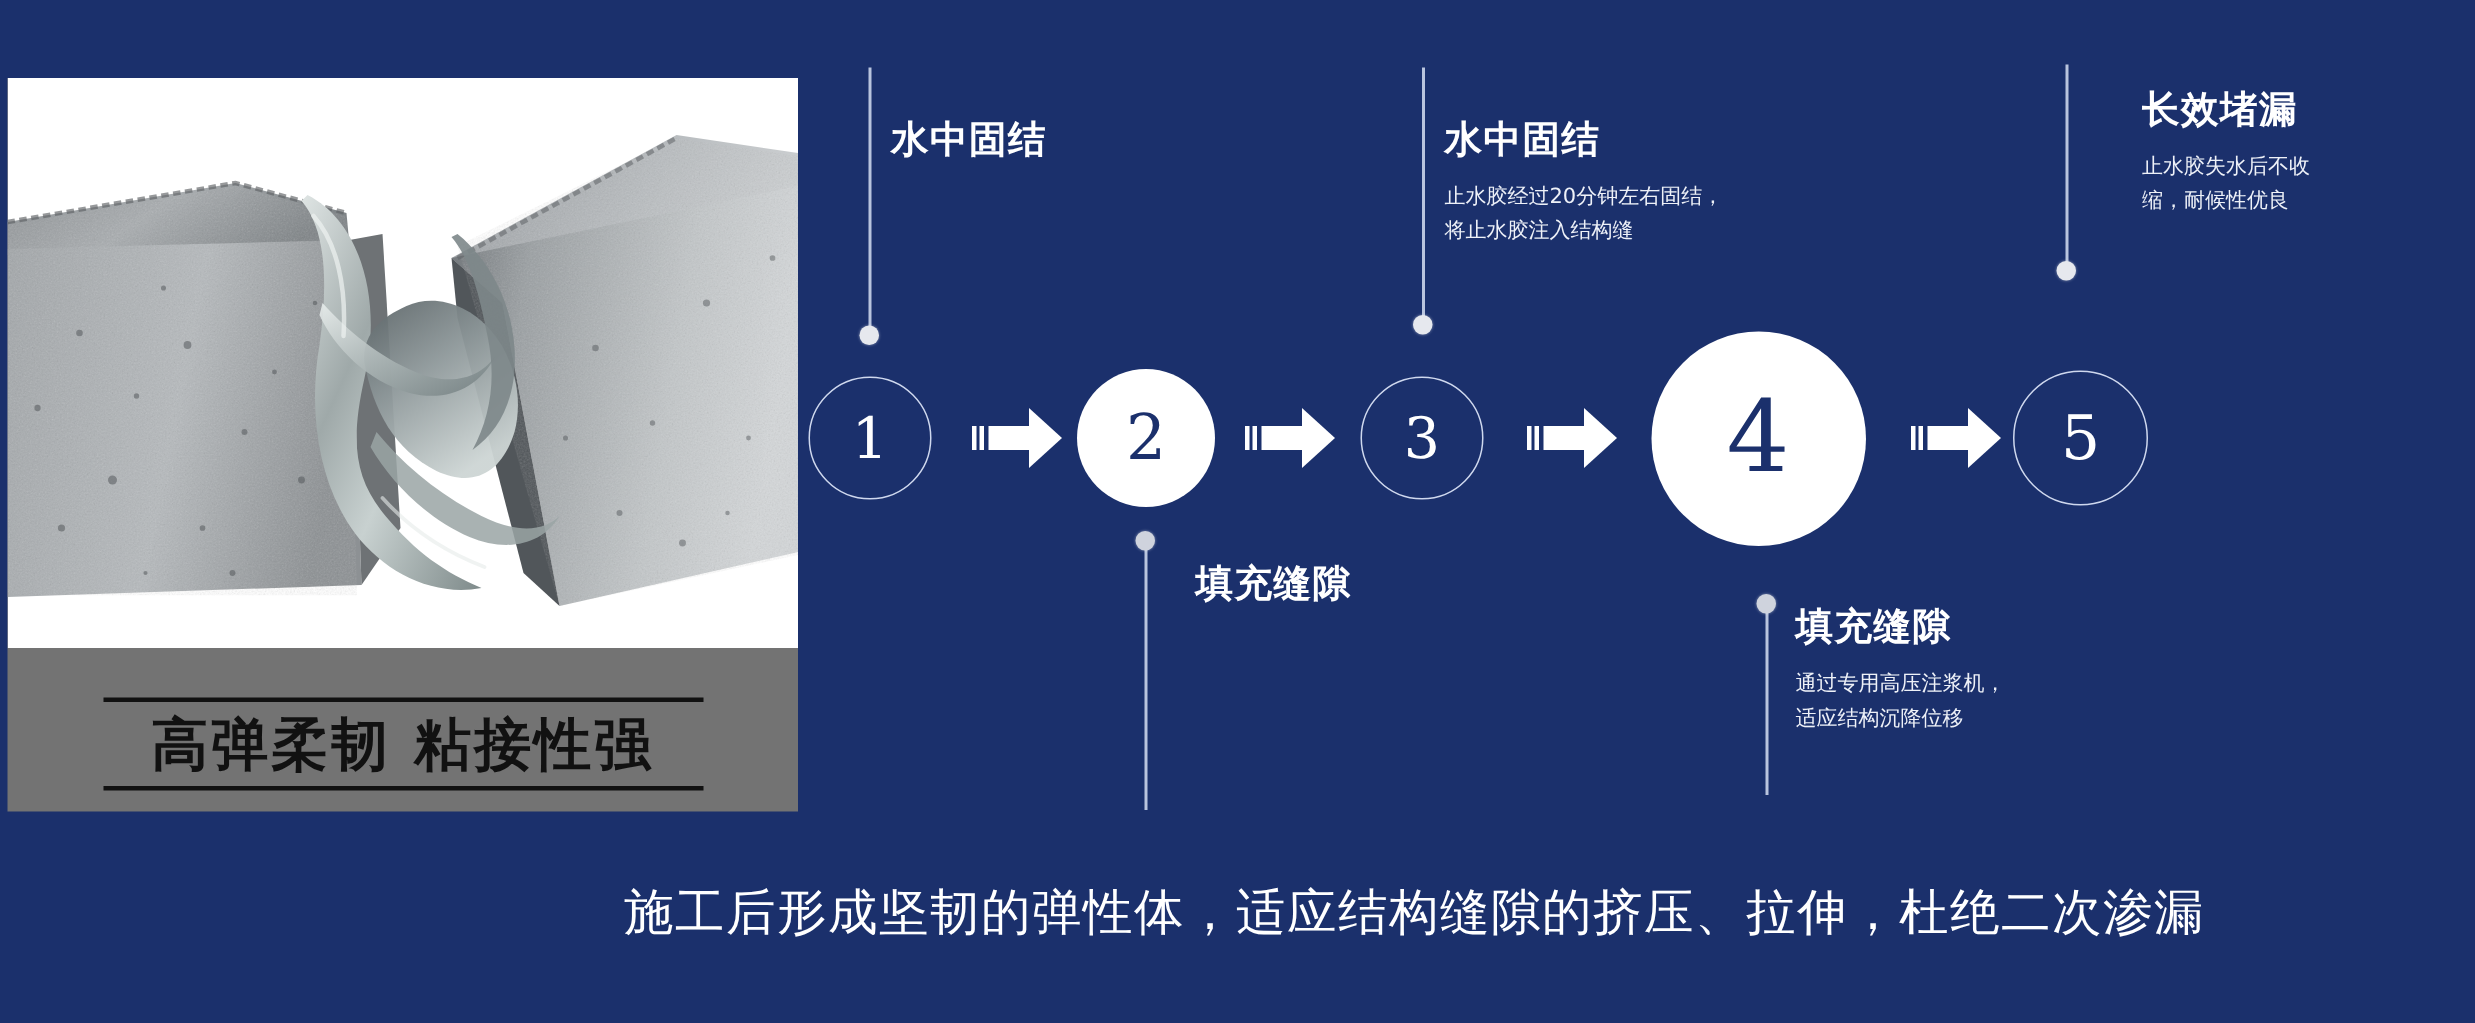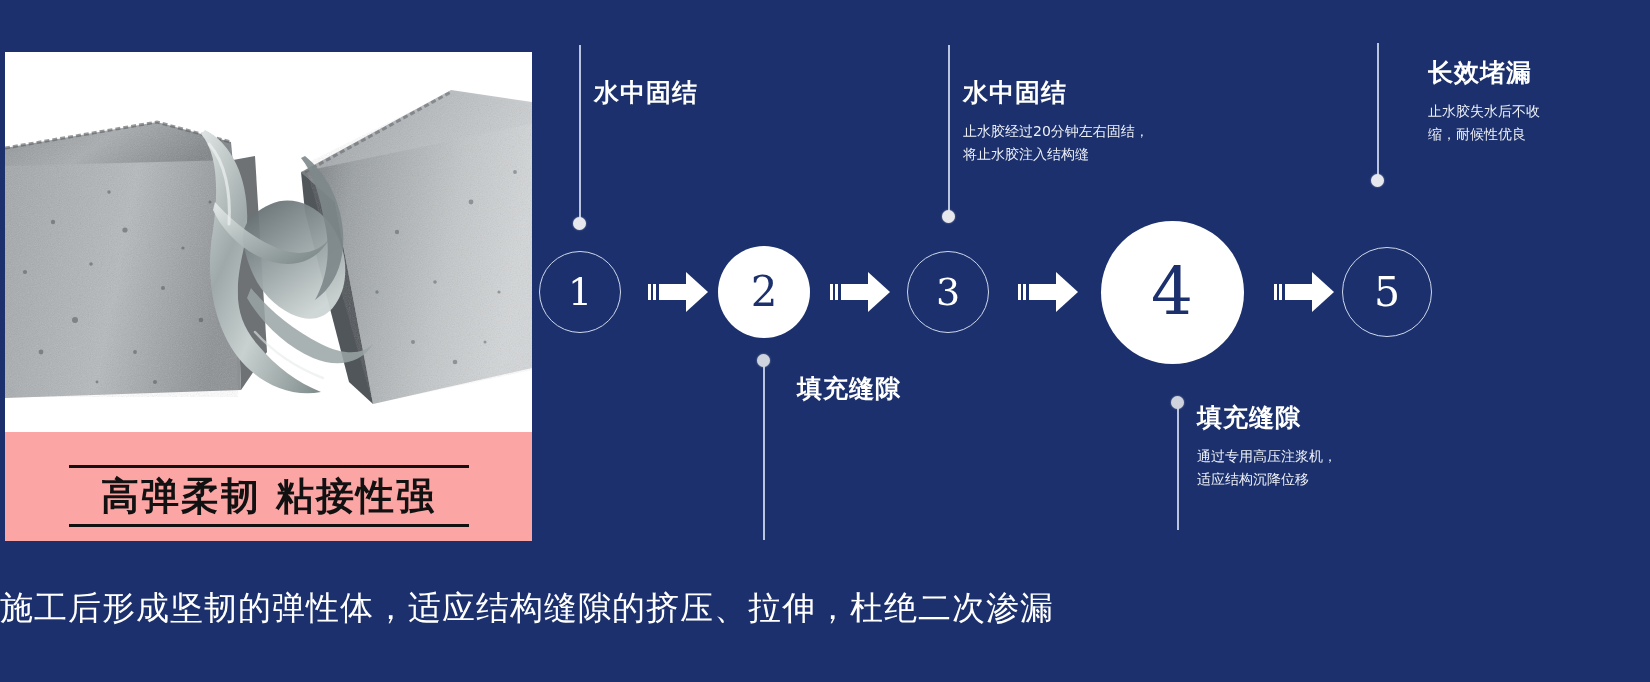--- a/index.html
+++ b/index.html
@@ -8,21 +8,21 @@
     background:#1b306c;
     font-family:"Liberation Sans","DejaVu Sans",sans-serif;
     overflow:hidden;
     position:relative;
   }
   #stage { position:relative; width:1650px; height:682px; background:#1b306c; }
 
   
   .photo-panel {
     position:absolute; left:5px; top:52px; width:527px; height:489px;
-    background:#fca5a5; overflow:hidden;
+    background:#737373; overflow:hidden;
   }
   .photo-art { position:absolute; left:0; top:0; width:527px; height:380px; overflow:hidden; }
   .caption-wrap {
     position:absolute; left:0; bottom:14px; width:527px;
     display:flex; flex-direction:column; align-items:center;
   }
   .cap-rule { width:400px; height:3px; background:#111; }
   .cap-rule.thin { height:3px; }
   .caption-text {
     font-family:"DejaVu Sans","Liberation Sans",sans-serif;
@@ -70,21 +70,21 @@
     margin-bottom:12px; white-space:nowrap;
   }
   .callout .body {
     font-family:"DejaVu Sans","Liberation Sans",sans-serif;
     font-size:14px; font-weight:normal; line-height:1.62; color:#eef1f8;
     white-space:pre-line;
   }
 
   
   .tagline {
-    position:absolute; left:0; top:586px; width:1470px; text-align:left;
+    position:absolute; left:0; top:586px; width:1470px; text-align:right;
     font-family:Liberation Serif, serif;
     font-size:33px; color:#ffffff; letter-spacing:1px; white-space:nowrap;
   }
 </style>
 </head>
 <body>
 
 <div id="stage">
 
   <div class="photo-panel">

